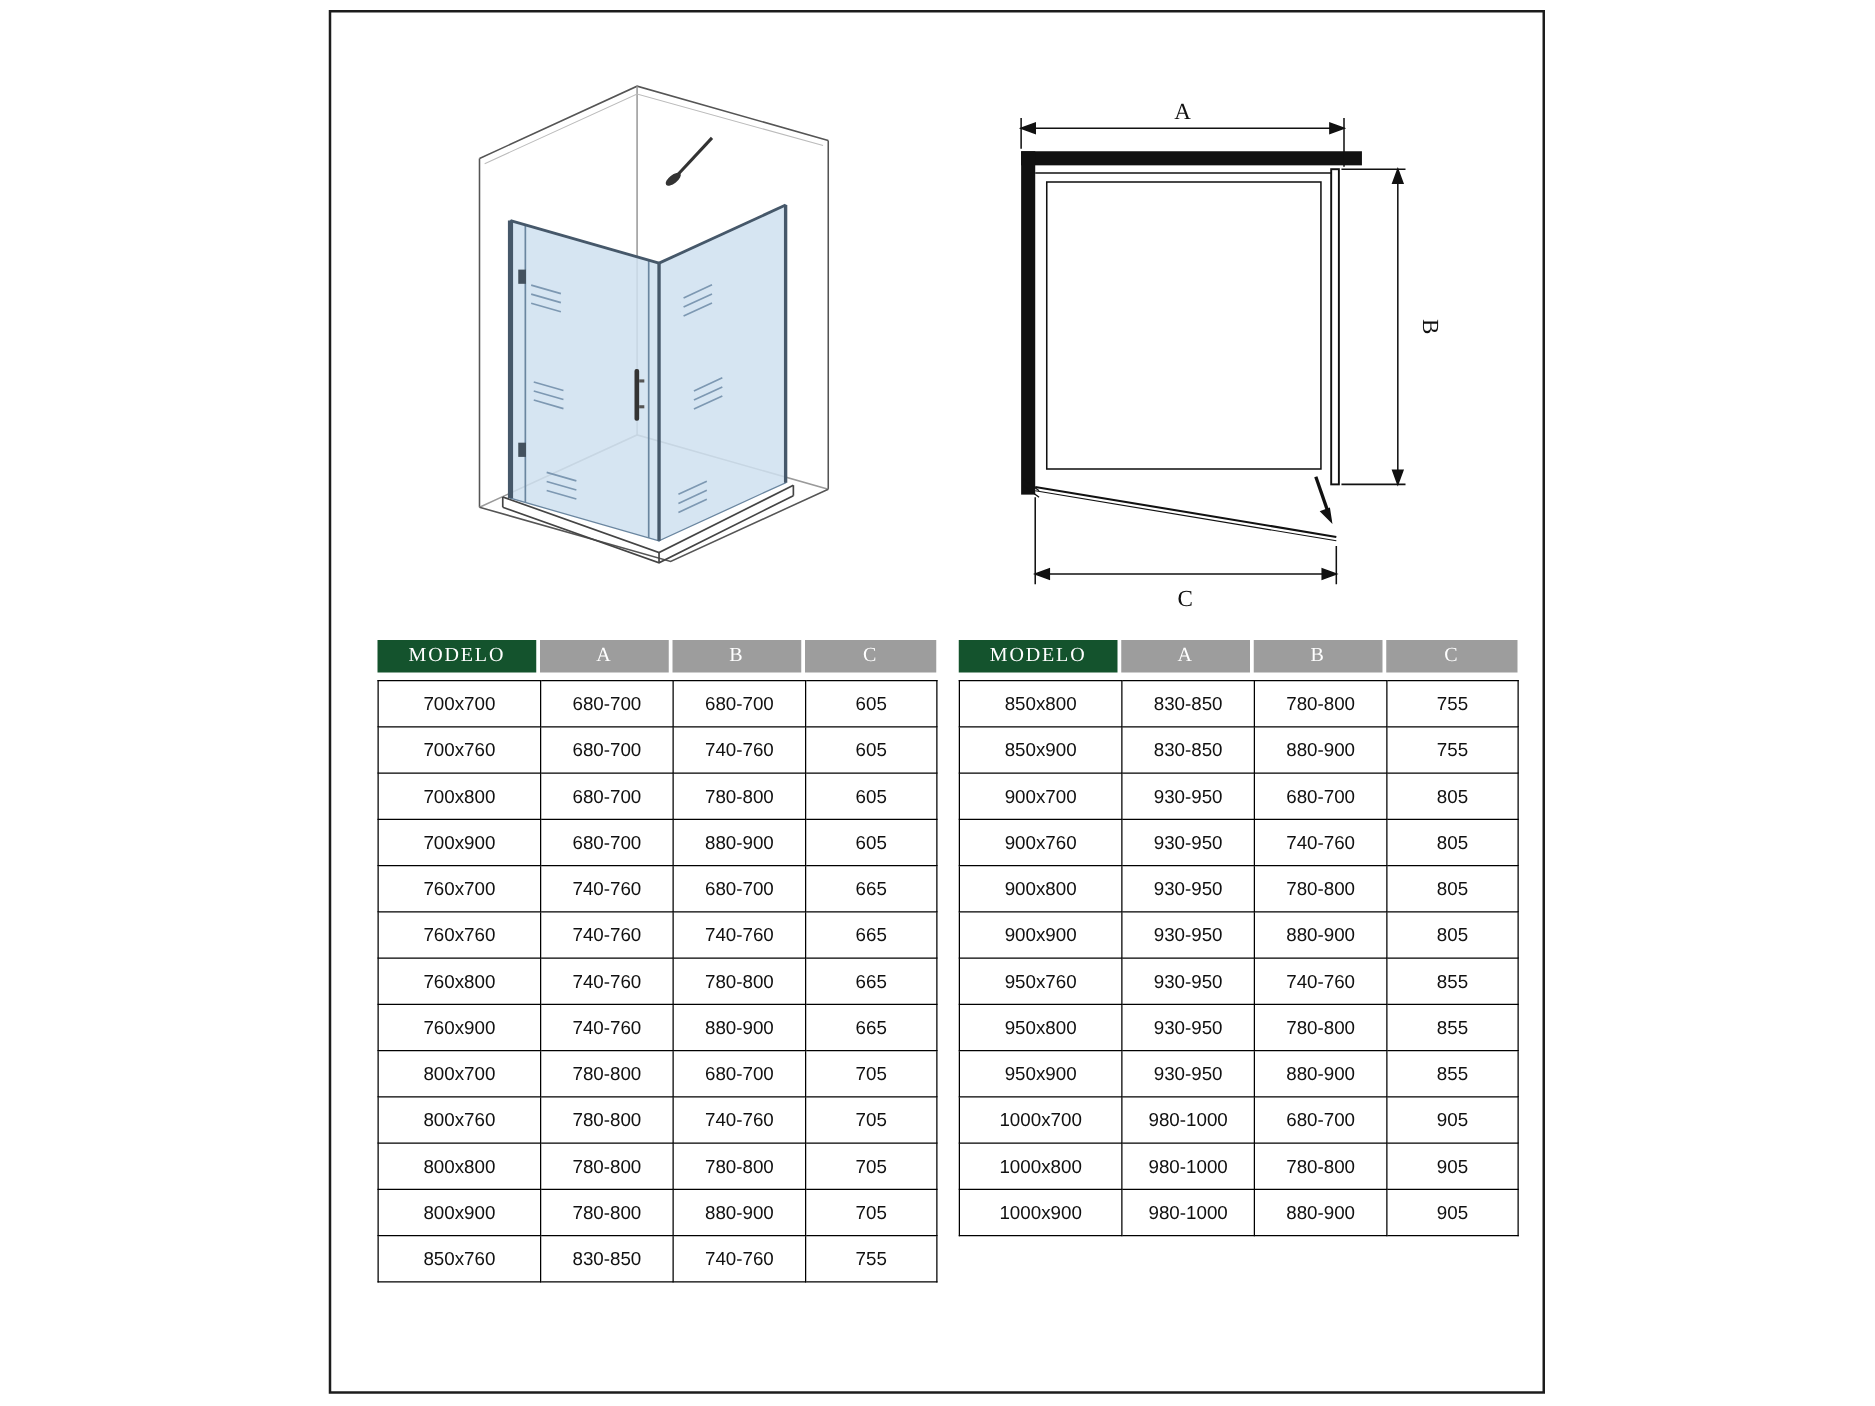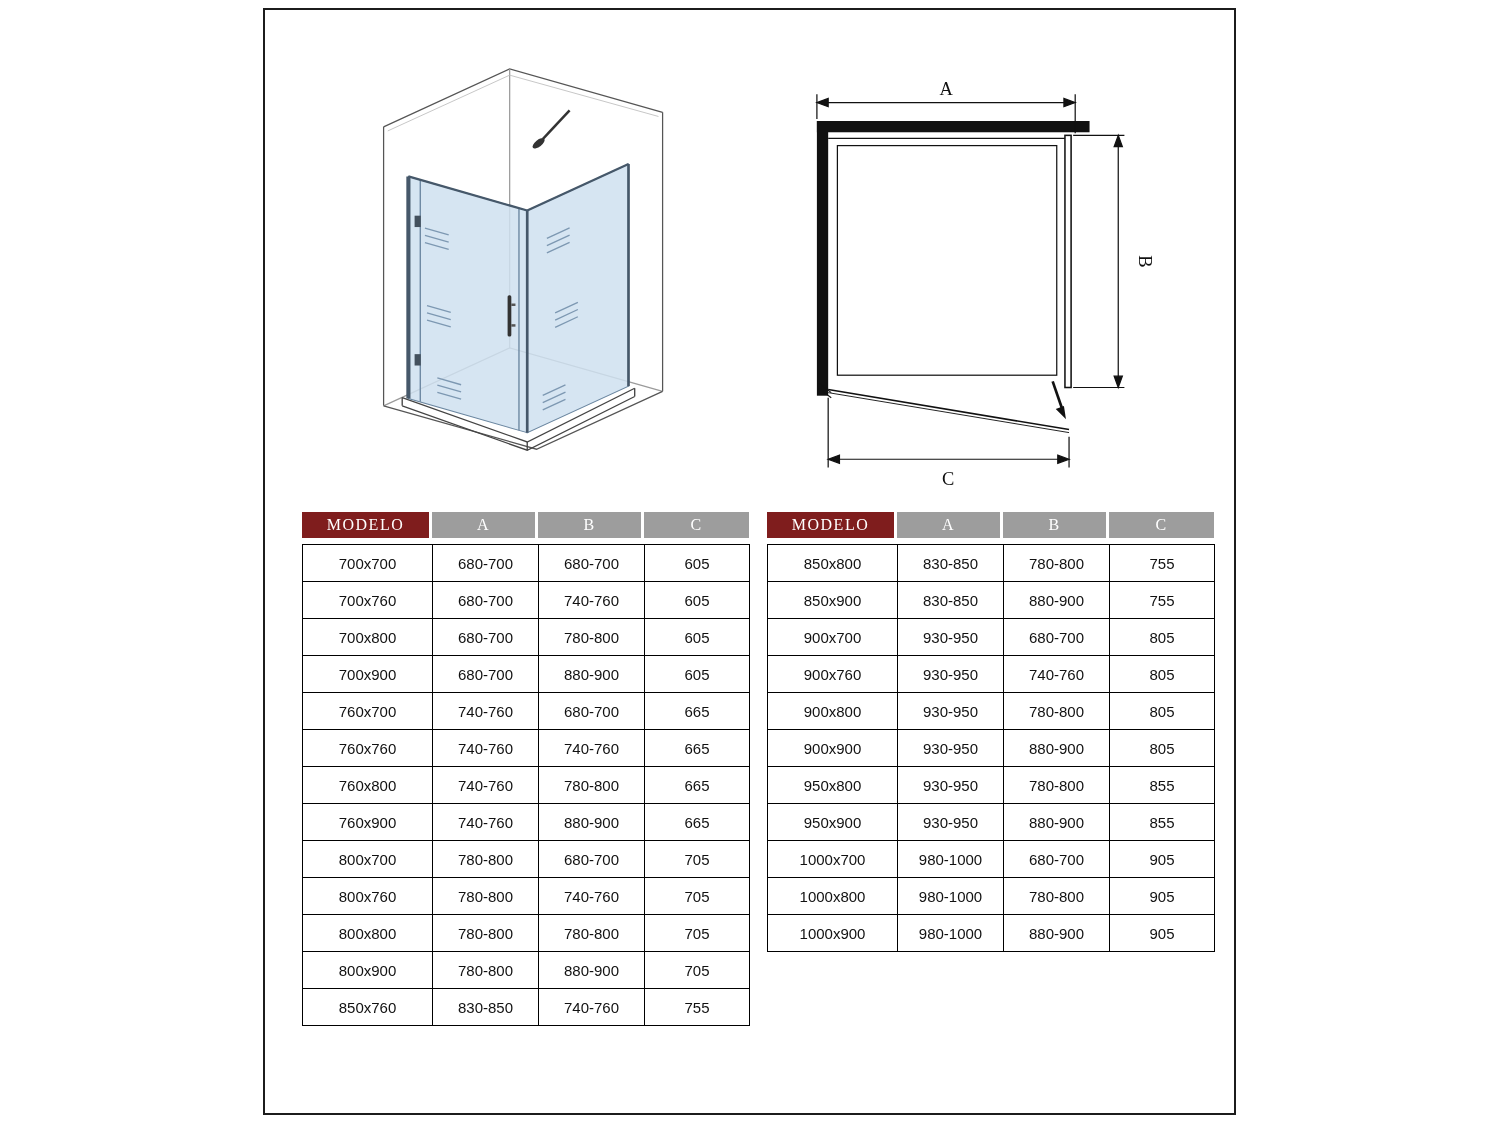--- a/index.html
+++ b/index.html
@@ -12,21 +12,21 @@
   .iso{left:100px;top:42px;width:310px;height:440px;}
   .topview{left:545px;top:70px;width:350px;height:410px;}
 
   .size-table{position:absolute;width:447px;}
   .size-table .thead{display:flex;margin-bottom:6px;}
   .size-table .th{
     height:26px;display:flex;align-items:center;justify-content:center;
     color:#ffffff;font-family:"Liberation Serif",serif;font-size:16px;letter-spacing:1.5px;
     box-sizing:border-box;
   }
-  .th.modelo{width:127px;background:#7f1d1d;margin-right:3px;}
+  .th.modelo{width:127px;background:#14532d;margin-right:3px;}
   .th.col-a{width:103px;background:#9d9d9d;margin-right:3px;}
   .th.col-b{width:103px;background:#9d9d9d;margin-right:3px;}
   .th.col-c{width:105px;background:#9d9d9d;}
   .size-table table{border-collapse:collapse;width:447px;table-layout:fixed;}
   .size-table td{
     border:1px solid #000;height:36px;text-align:center;vertical-align:middle;
     font-size:15px;color:#111;padding:0;
   }
   .size-table col.c-model{width:130px;}
   .size-table col.c-a{width:106px;}
@@ -296,20 +296,26 @@
             <td>780-800</td>
             <td>805</td>
           </tr>
           <tr>
             <td>900x900</td>
             <td>930-950</td>
             <td>880-900</td>
             <td>805</td>
           </tr>
           <tr>
+            <td>950x760</td>
+            <td>930-950</td>
+            <td>740-760</td>
+            <td>855</td>
+          </tr>
+          <tr>
             <td>950x800</td>
             <td>930-950</td>
             <td>780-800</td>
             <td>855</td>
           </tr>
           <tr>
             <td>950x900</td>
             <td>930-950</td>
             <td>880-900</td>
             <td>855</td>

